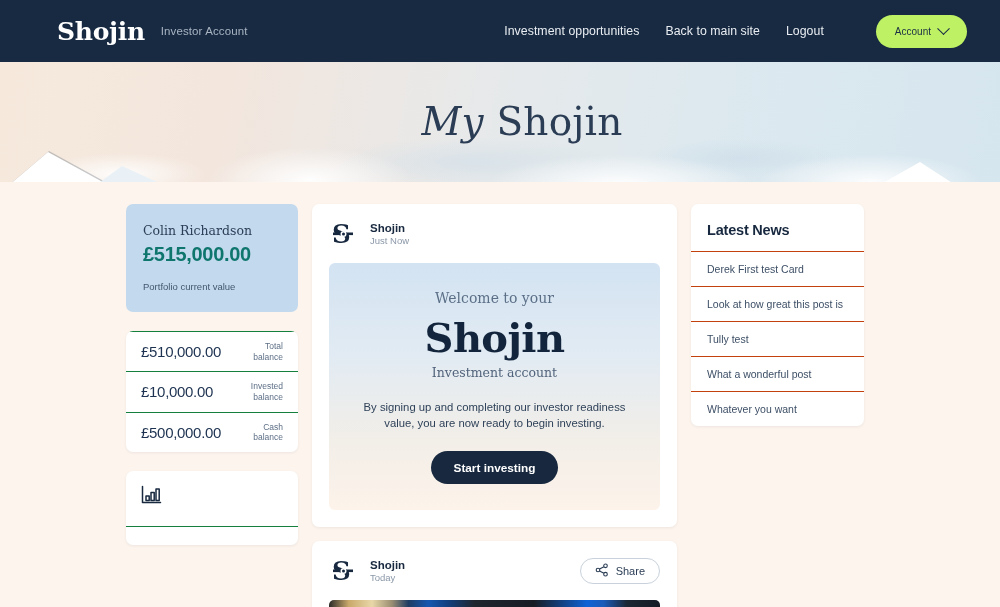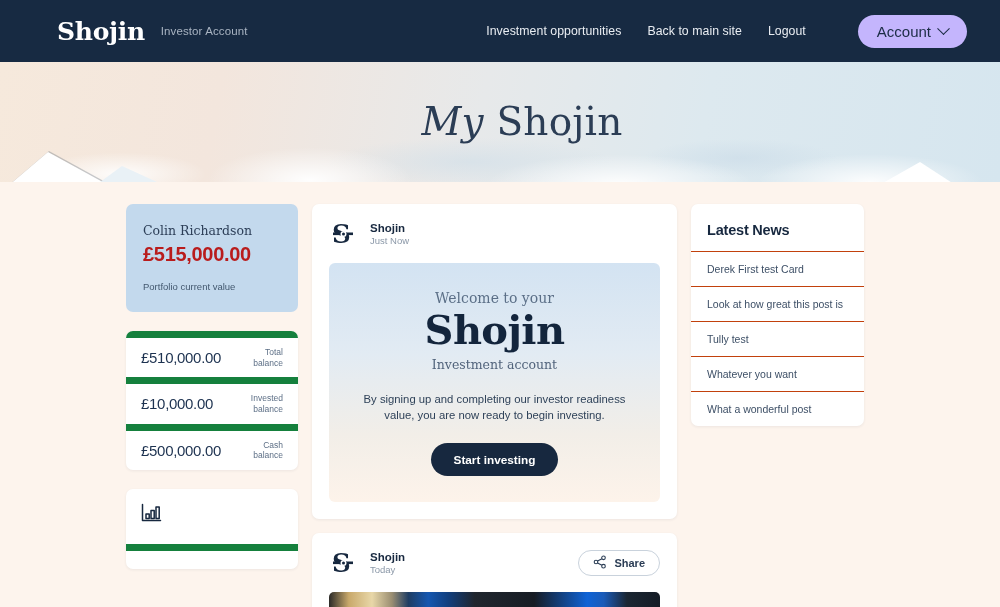--- a/index.html
+++ b/index.html
@@ -38,27 +38,27 @@
   .nav-links { display: flex; align-items: center; gap: 26px; }
   .nav-link {
     color: #e9edf2;
     font-size: 12.3px;
     text-decoration: none;
     white-space: nowrap;
     letter-spacing: 0.05px;
   }
   .account-pill {
     margin-left: 26px;
-    background: #c4b5fd;
+    background: #bef264;
     color: #1b2c45;
     border: none;
     border-radius: 20px;
     height: 33px;
     padding: 0 19px;
-    font-size: 15px;
+    font-size: 10px;
     font-family: inherit;
     display: flex;
     align-items: center;
     gap: 8px;
     cursor: pointer;
   }
   .chev {
     width: 9px; height: 9px;
     border-right: 1.6px solid #1b2c45;
     border-bottom: 1.6px solid #1b2c45;
@@ -147,40 +147,40 @@
   }
   .pf-name {
     font-family: "DejaVu Serif", "Liberation Serif", serif;
     font-size: 12.5px;
     color: #2c3e57;
     margin-bottom: 5px;
   }
   .pf-amount {
     font-size: 20px;
     font-weight: 700;
-    color: #b91c1c;
+    color: #0f766e;
     letter-spacing: -0.3px;
     margin-bottom: 5px;
   }
   .pf-label { font-size: 9.5px; color: #43586f; margin-top: 15px; }
 
   
   .acct { margin-bottom: 19px; overflow: hidden; }
   .acct-head { padding: 14px 15px 12px 15px; }
   .acct-icon { height: 20px; margin-bottom: 9px; color: #17283f; }
   .acct-title-row {
     display: flex; align-items: center; gap: 9px;
   }
   .acct-title {
     font-size: 12px; font-weight: 700; color: #17283f;
     letter-spacing: -0.1px;
   }
   .arrow-ico { color: #17283f; }
   .acct-row {
-    border-top: 7px solid #15803d;
+    border-top: 1px solid #15803d;
     padding: 9px 15px;
     display: flex; align-items: center; gap: 8px;
   }
   .acct-val {
     font-size: 15px; color: #1d3category; color: #1d3250;
     letter-spacing: -0.3px;
     white-space: nowrap;
   }
   .acct-key {
     margin-left: auto;
@@ -206,35 +206,34 @@
     display: flex; align-items: center; gap: 7px;
     border: 1px solid #c9d2dc;
     background: #fff;
     border-radius: 17px;
     height: 26px;
     padding: 0 14px;
     font-size: 11px;
     font-family: inherit;
     color: #2b3d55;
     cursor: pointer;
-    font-weight: bold;
   }
 
   
   .welcome {
     margin-top: 14px;
     border-radius: 6px;
     padding: 27px 20px 26px 20px;
     text-align: center;
     background: linear-gradient(180deg, #d3e3f2 0%, #e2ebf3 38%, #f2eee8 72%, #fdf3ea 100%);
   }
   .w-sup {
     font-family: "DejaVu Serif", "Liberation Serif", serif;
     font-size: 14px; color: #5b6f87;
-    margin-bottom: 2px;
+    margin-bottom: 10px;
   }
   .w-big {
     font-family: "DejaVu Serif", "Liberation Serif", serif;
     font-size: 40px; font-weight: 700; color: #13253c;
     letter-spacing: -0.6px; line-height: 1.08;
   }
   .w-sub {
     font-family: "DejaVu Serif", "Liberation Serif", serif;
     font-size: 12.5px; color: #51637b;
     margin-top: 6px;
@@ -410,17 +409,17 @@
       <div class="post-photo"></div>
     </div>
   </div>
 
   <div class="col-right">
     <div class="card news">
       <div class="news-title">Latest News</div>
       <div class="news-item">Derek First test Card</div>
       <div class="news-item">Look at how great this post is</div>
       <div class="news-item">Tully test</div>
+      <div class="news-item">What a wonderful post</div>
       <div class="news-item">Whatever you want</div>
-      <div class="news-item">What a wonderful post</div>
     </div>
   </div>
 </div>
 
 </body></html>

